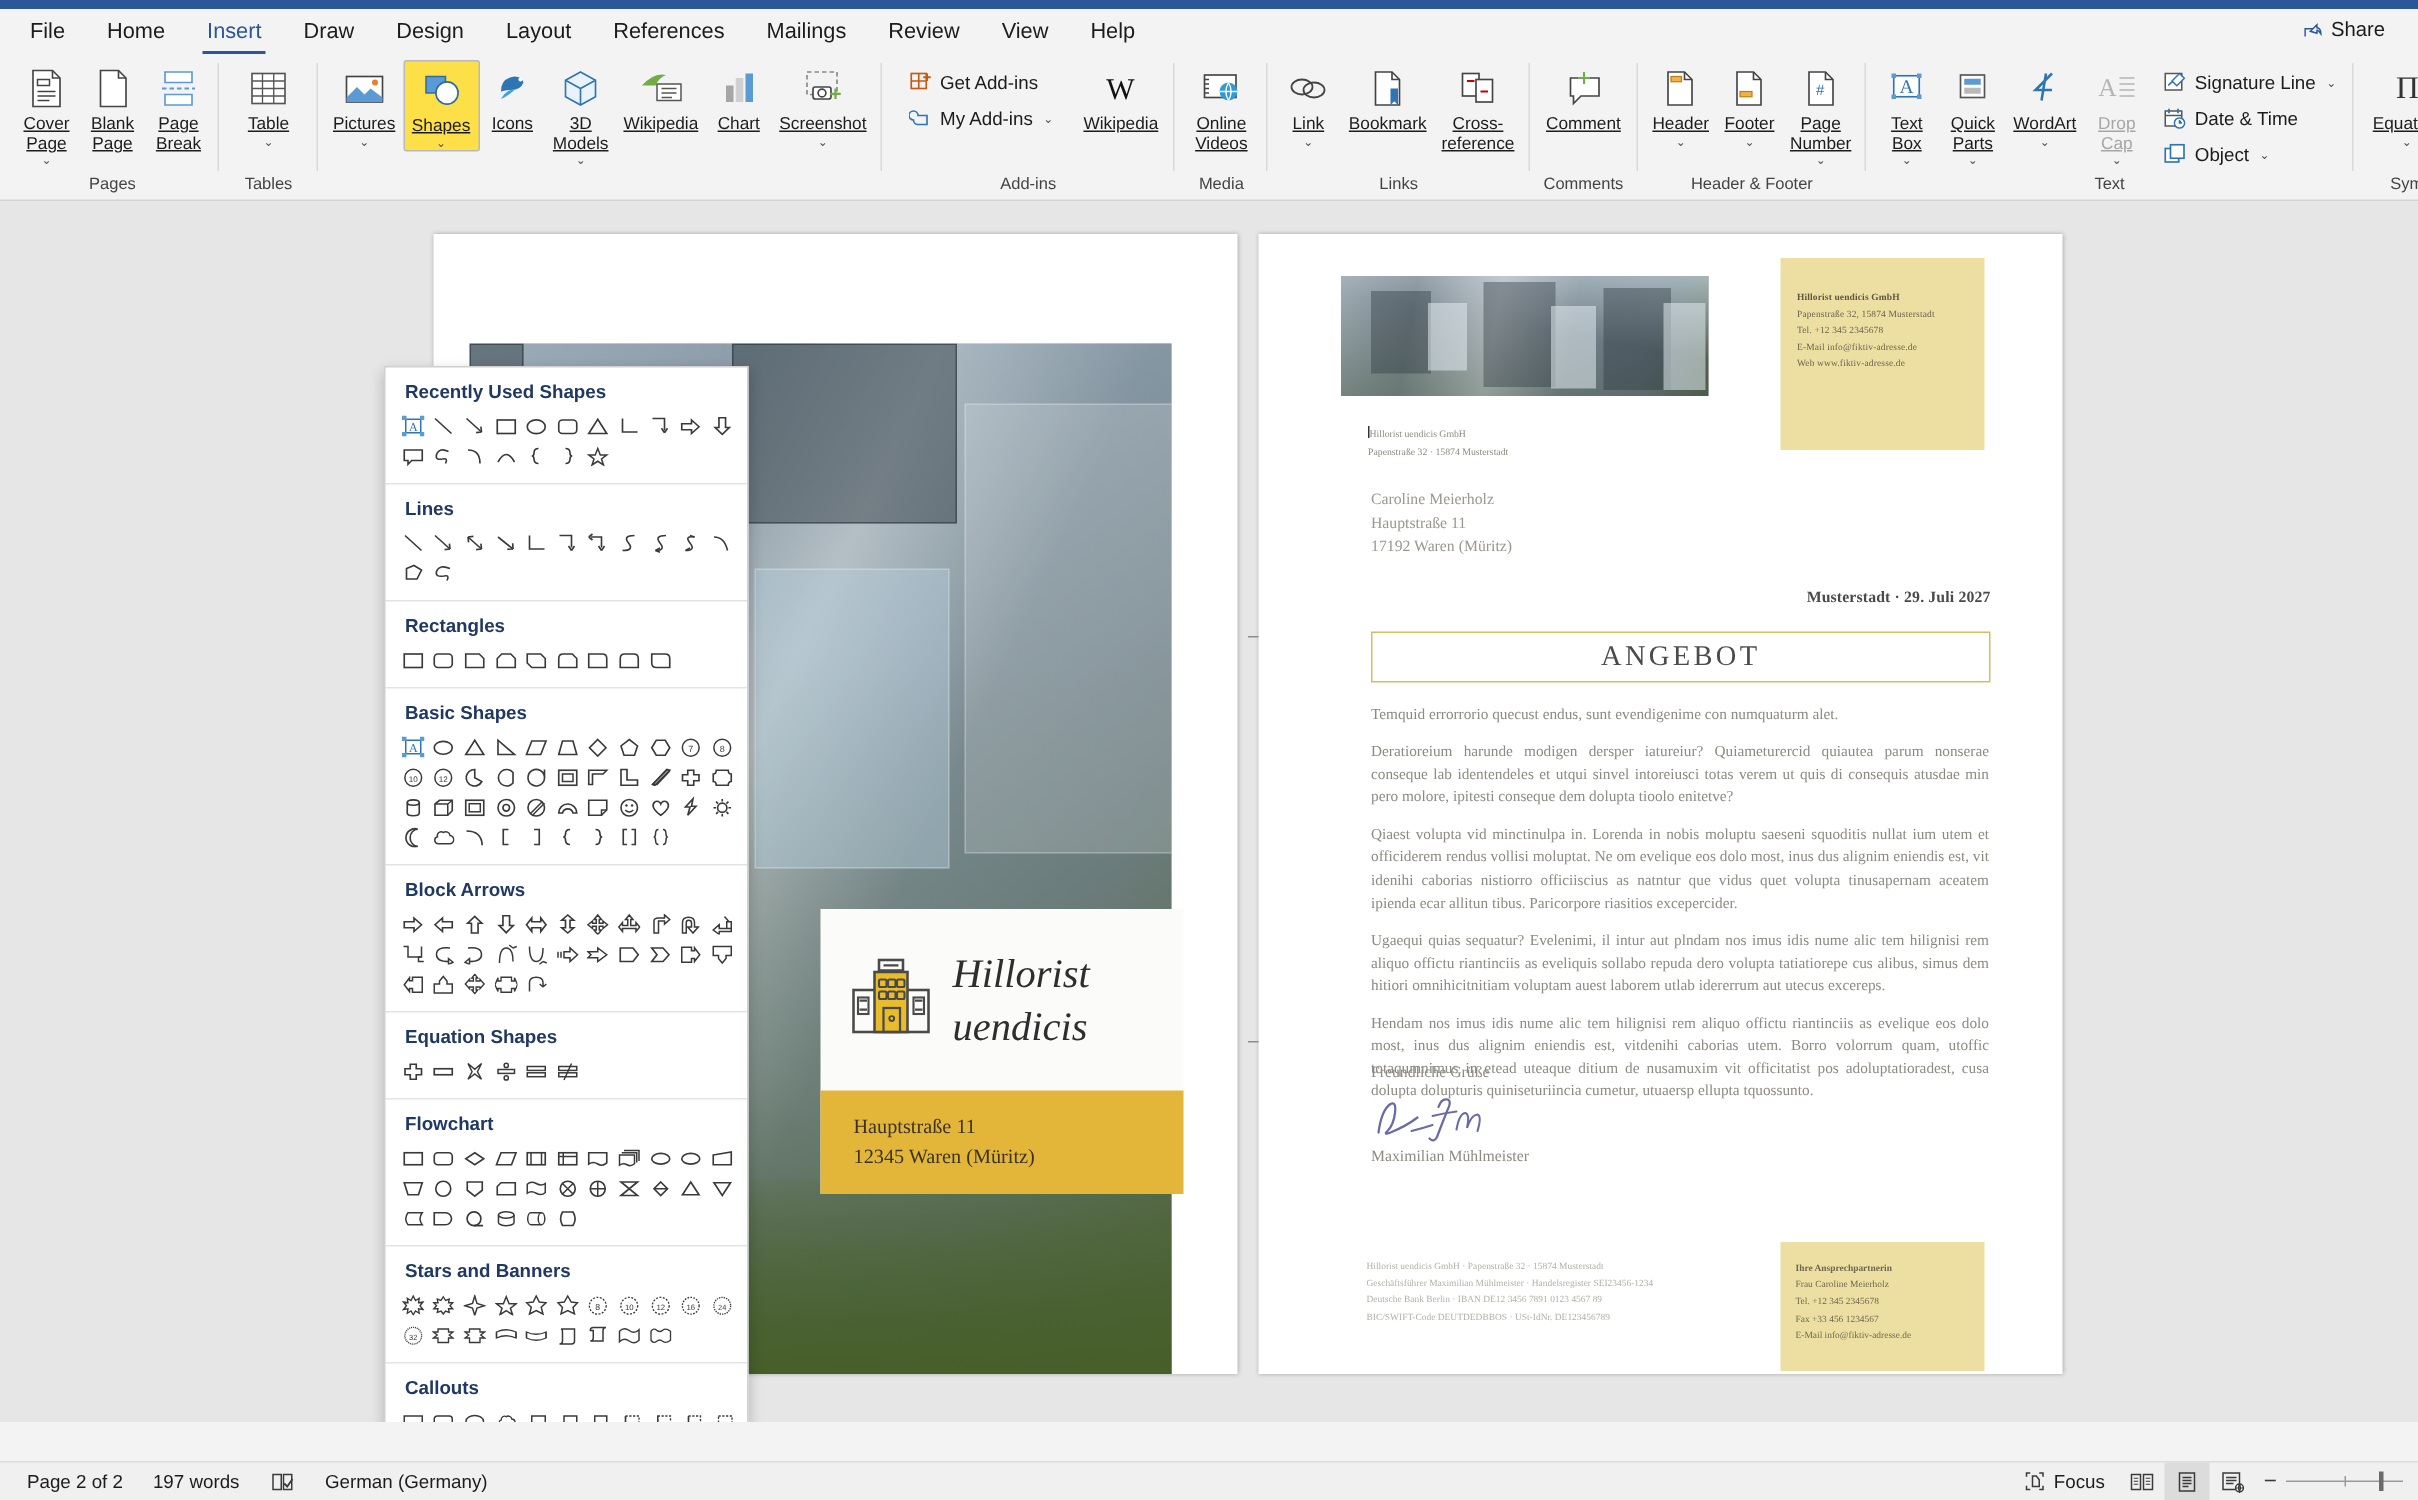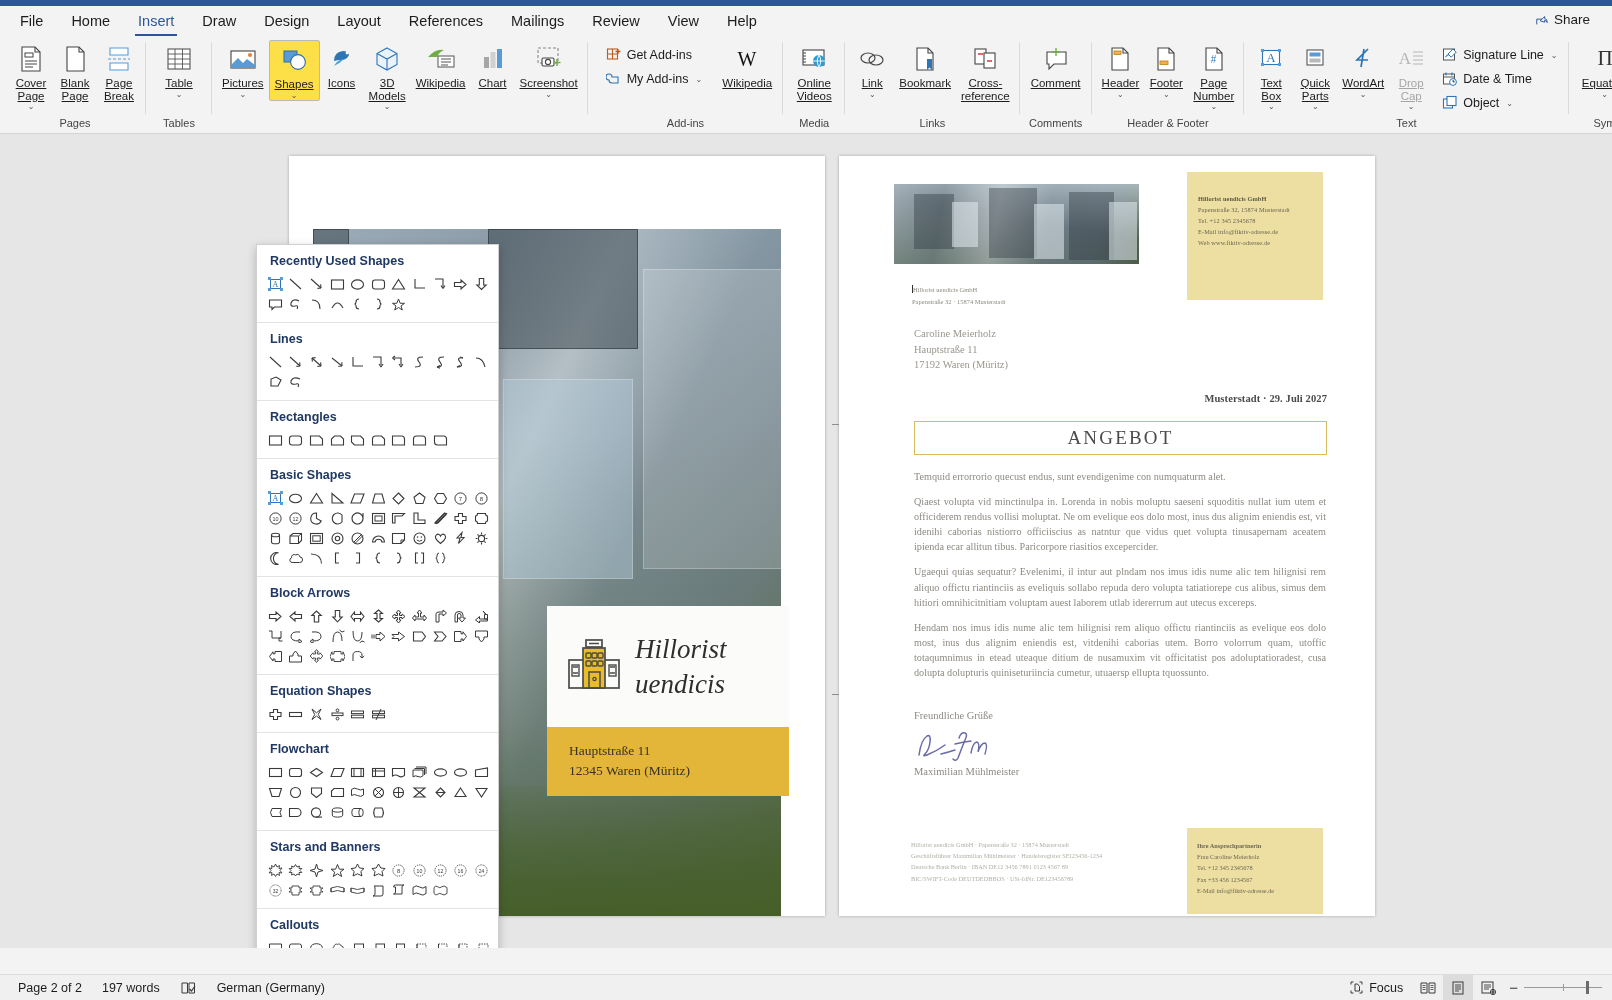--- a/index.html
+++ b/index.html
@@ -700,20 +700,21 @@
       </div>
 
       <div class="p2-date">Musterstadt · 29. Juli 2027</div>
 
       <div class="p2-subject">
         <span>ANGEBOT</span>
       </div>
 
       <div class="p2-body">
         <p>Temquid errorrorio quecust endus, sunt evendigenime con numquaturm alet.</p>
+        <p>Deratioreium harunde modigen dersper iatureiur? Quiameturercid quiautea parum nonserae conseque lab identendeles et utqui sinvel intoreiusci totas verem ut quis di consequis atusdae min pero molore, ipitesti conseque dem dolupta tioolo enitetve?</p>
         <p>Qiaest volupta vid minctinulpa in. Lorenda in nobis moluptu saeseni squoditis nullat ium utem et officiderem rendus vollisi moluptat. Ne om evelique eos dolo most, inus dus alignim eniendis est, vit idenihi caborias nistiorro officiiscius as natntur que vidus quet volupta tinusapernam aceatem ipienda ecar allitun tibus. Paricorpore riasitios excepercider.</p>
         <p>Ugaequi quias sequatur? Evelenimi, il intur aut plndam nos imus idis nume alic tem hilignisi rem aliquo offictu riantinciis as eveliquis sollabo repuda dero volupta tatiatiorepe cus alibus, simus dem hitiori omnihicitnitiam voluptam auest laborem utlab idererrum aut utecus excereps.</p>
         <p>Hendam nos imus idis nume alic tem hilignisi rem aliquo offictu riantinciis as evelique eos dolo most, inus dus alignim eniendis est, vitdenihi caborias utem. Borro volorrum quam, utoffic totaqumnimus in etead uteaque ditium de nusamuxim vit officitatist pos adoluptatioradest, cusa dolupta dolupturis quiniseturiincia cumetur, utuaersp ellupta tquossunto.</p>
       </div>
 
       <div class="p2-closing">Freundliche Grüße</div>
 
       <div class="p2-sig">
         <svg width="90" height="34" viewBox="0 0 90 34">
           <path d="M4 27 Q6 12 12 8 Q16 6 15 14 Q14 22 10 26 Q7 29 12 27 Q22 23 30 17" fill="none" stroke="#6a6aa8" stroke-width="1.5" stroke-linecap="round"></path>

